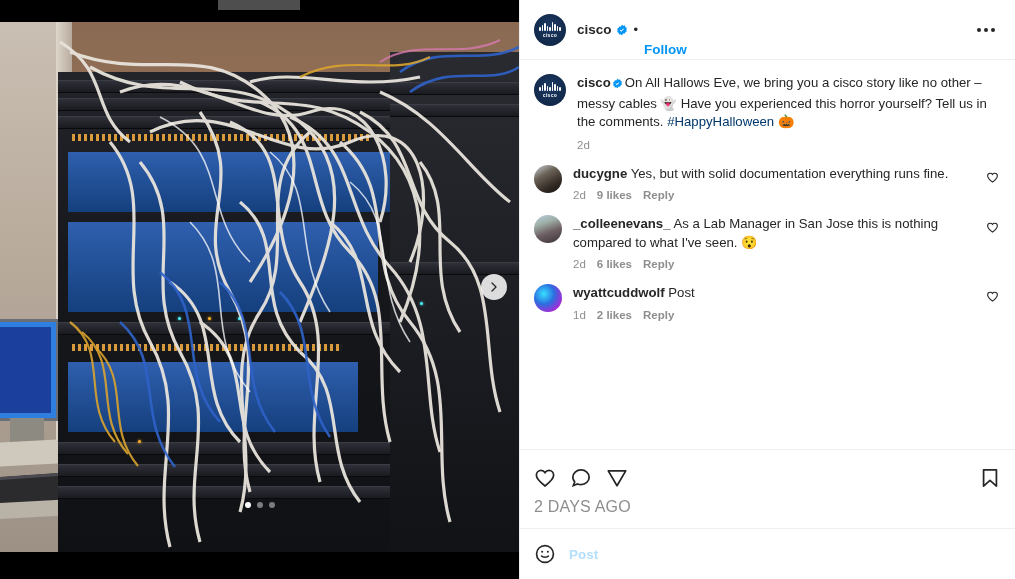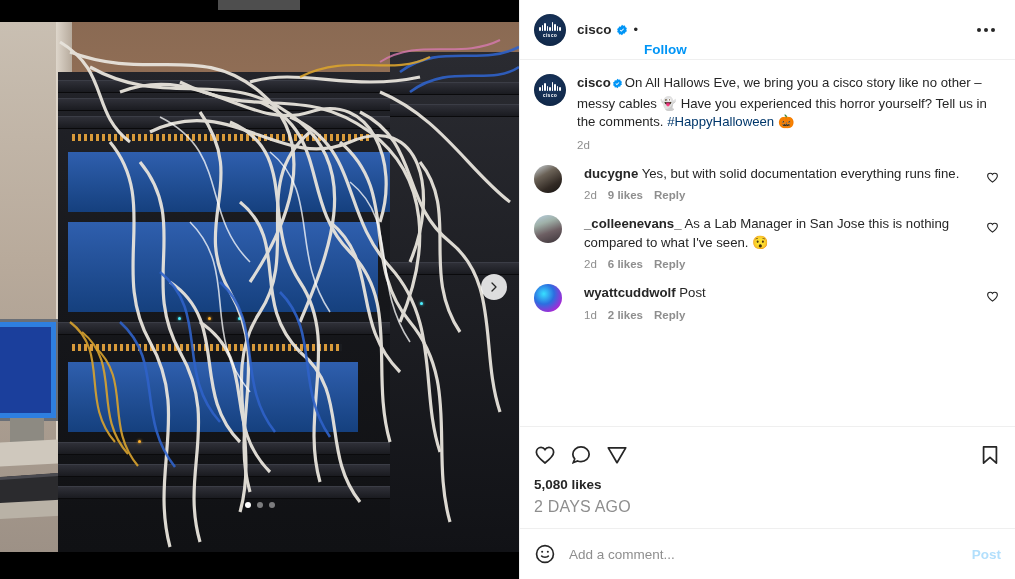--- a/index.html
+++ b/index.html
@@ -183,21 +183,21 @@
   .cap-row { display: flex; padding: 14px 16px 6px 14px; }
   .cap-body { margin-left: 11px; flex: 1; }
   .cap-text {
     font-size: 13.2px; line-height: 18.5px; color: #262626;
   }
   .cap-text .nm { font-weight: 600; }
   .cap-text .vbadge { display: inline-block; vertical-align: -2px; margin: 0 2px 0 1px; }
   .hash { color: #00376b; }
   .meta { margin-top: 7px; font-size: 11.5px; color: #8e8e8e; }
 
-  .cmt-row { display: flex; padding: 8px 16px 6px 14px; position: relative; gap: 11px; }
+  .cmt-row { display: flex; padding: 8px 16px 6px 14px; position: relative; }
   .cmt-body { margin-left: 11px; flex: 1; padding-right: 26px; }
   .cmt-text { font-size: 13.2px; line-height: 18.5px; color: #262626; }
   .cmt-text .nm { font-weight: 600; color: #262626; }
   .cmt-meta { margin-top: 6px; font-size: 11.5px; color: #8e8e8e; display: flex; gap: 11px; }
   .cmt-meta .lk { font-weight: 600; }
   .cmt-meta .rp { font-weight: 600; cursor: pointer; text-align: right; }
   .cmt-like {
     position: absolute; right: 16px; top: 13px; cursor: pointer;
   }
 
@@ -491,31 +491,29 @@
           <svg width="22" height="22" viewBox="0 0 24 24">
             <path fill="none" stroke="#262626" stroke-width="1.9" stroke-linejoin="round" d="M21.5 4.2 L2.5 4.2 L12 20.4 Z"></path>
           </svg>
         </span>
         <span class="save">
           <svg width="22" height="22" viewBox="0 0 24 24">
             <path fill="none" stroke="#262626" stroke-width="1.9" stroke-linejoin="round" d="M5 3.2 H19 V20.8 L12 14.6 L5 20.8 Z"></path>
           </svg>
         </span>
       </div>
-      <div class="likes">5,080 likes</div>
       <div class="ago">2 DAYS AGO</div>
     </div>
 
     <div class="addc">
       <span class="emoji-btn">
         <svg width="22" height="22" viewBox="0 0 24 24">
           <circle cx="12" cy="12" r="9.2" fill="none" stroke="#262626" stroke-width="1.8"></circle>
           <circle cx="8.9" cy="9.6" r="1.15" fill="#262626"></circle>
           <circle cx="15.1" cy="9.6" r="1.15" fill="#262626"></circle>
           <path fill="none" stroke="#262626" stroke-width="1.7" stroke-linecap="round" d="M8.3 14.2 C9.5 15.9 14.5 15.9 15.7 14.2"></path>
         </svg>
       </span>
-      <input type="text" placeholder="Add a comment..." style="">
       <span class="post-btn">Post</span>
     </div>
 
   </div>
 </div>
 
 </body></html>

